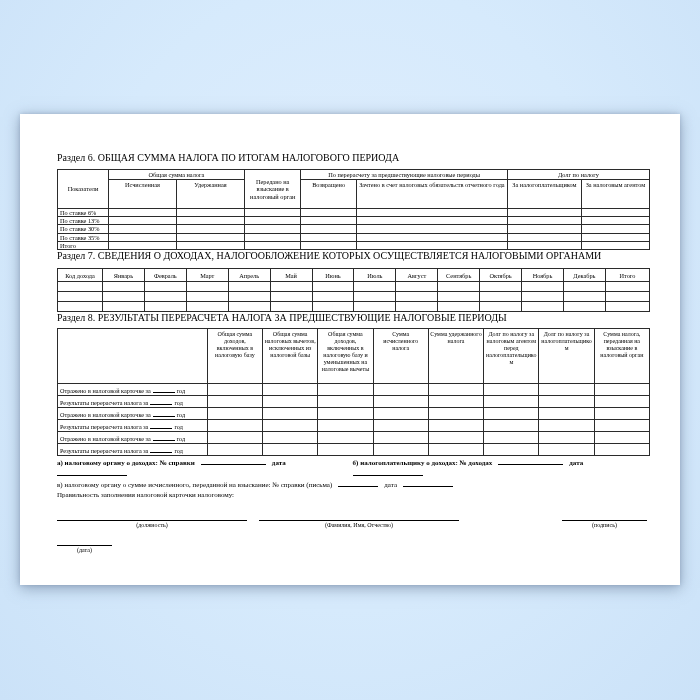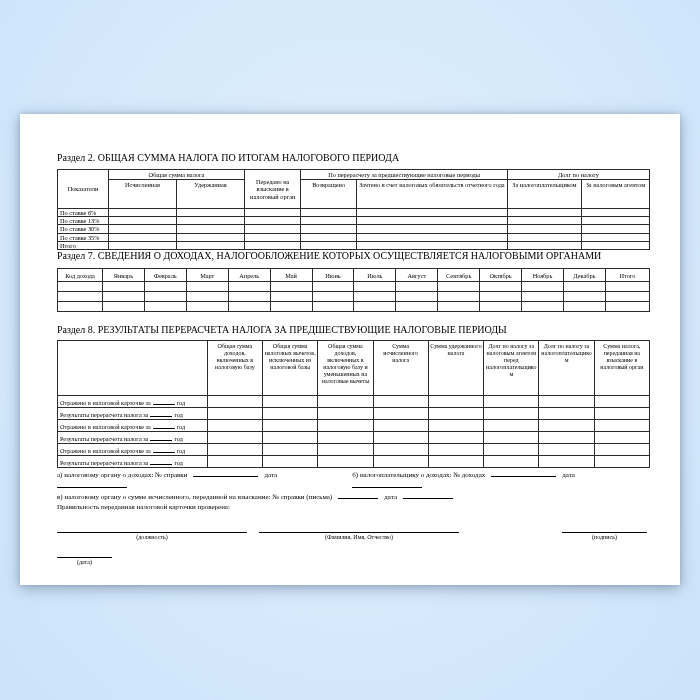--- a/index.html
+++ b/index.html
@@ -10,21 +10,21 @@
     color:#000;
   }
   .sheet {
     position:absolute; left:20px; top:114px; width:660px; height:471px;
     background:#ffffff;
     box-shadow: 0 3px 14px rgba(85,105,135,.55), 0 0 4px rgba(85,105,135,.28);
     box-sizing:border-box;
   }
   .content { padding:38px 30px 0 37px; }
   .sec-title { font-size:10px; line-height:12px; white-space:nowrap; }
-  .mt14 { margin-top:0; } .mt12 { margin-top:12px; }
+  .mt14 { margin-top:0; } .mt12 { }
 
   table { border-collapse:collapse; width:100%; table-layout:fixed; }
   td, th {
     border:1px solid #2b2b2b; font-weight:normal; text-align:center;
     font-size:6.3px; line-height:1.15; padding:0 1px; vertical-align:middle;
     overflow:hidden; word-wrap:break-word;
   }
   .t6 { margin-top:5px; }
   .t6 .gr { height:10px; }
   .t6 .sub th { height:27px; vertical-align:top; padding-top:1px; }
@@ -34,38 +34,38 @@
   .t7 { margin-top:6px; }
   .t7 th { height:12px; }
   .t7 tr.data td { height:9px; }
 
   .t8 { margin-top:4px; }
   .t8 th { height:52px; vertical-align:top; padding-top:2px; font-size:6px; }
   .t8 tr.data td { height:11px; }
   .t8 td.lab { font-size:6.2px; }
 
   .s9 { font-size:7px; line-height:10px; }
-  .s9row { display:flex; justify-content:space-between; margin-top:1px; }
+  .s9row { display:flex; justify-content:space-between; margin-top:1px;font-weight:bold; }
   .bl { display:inline-block; border-bottom:1px solid #000; height:7px; vertical-align:baseline; } .bl40 { width:40px; } .bl50 { width:50px; } .bl65 { width:65px; } .bl70 { width:70px; }
   .gap { display:inline-block; width:6px; }
 
   .sig { display:flex; margin-top:12px; }
   .sigcol { text-align:center; font-size:6px; line-height:8px; }
   .sigline { border-bottom:1px solid #000; height:8px; }
   .c1 { width:190px; } .c2 { width:200px; margin-left:12px; } .c3 { width:85px; margin-left:103px; }
   .dateblk { width:55px; margin-top:8px; }
   .ylab { display:inline-block; border-bottom:1px solid #000; width:22px; height:6px; margin:0 2px; }
 </style>
 </head>
 <body>
 
 <div class="sheet">
   <div class="content">
 
-    <div class="sec-title">Раздел 2. ОБЩАЯ СУММА НАЛОГА ПО ИТОГАМ НАЛОГОВОГО ПЕРИОДА</div>
+    <div class="sec-title">Раздел 6. ОБЩАЯ СУММА НАЛОГА ПО ИТОГАМ НАЛОГОВОГО ПЕРИОДА</div>
     <table class="t6">
       <colgroup>
         <col style="width:8.6%">
           <col style="width:11.5%">
           <col style="width:11.5%">
           <col style="width:9.5%">
         <col style="width:9.4%">
           <col style="width:25.5%">
           <col style="width:12.5%">
           <col style="width:11.5%">
@@ -324,21 +324,21 @@
         <span>
           <span>а) налоговому органу о доходах: № справки</span><span class="gap"></span><span class="bl bl65"></span><span class="gap"></span><span>дата</span><span class="gap"></span><span class="bl bl70"></span>
         </span>
         <span>
           <span>б) налогоплательщику о доходах: № доходах</span><span class="gap"></span><span class="bl bl65"></span><span class="gap"></span><span>дата</span><span class="gap"></span><span class="bl bl70"></span>
         </span>
       </div>
       <div>
         <span>в) налоговому органу о сумме исчисленного, переданной на взыскание: № справки (письма)</span><span class="gap"></span><span class="bl bl40"></span><span class="gap"></span><span>дата</span><span class="gap"></span><span class="bl bl50"></span>
       </div>
-      <div>Правильность переданная налоговой карточки проверена:</div>
+      <div>Правильность заполнения налоговой карточки налоговому:</div>
 
       <div class="sig">
         <div class="sigcol c1">
           <div class="sigline"></div>
           <div>(должность)</div>
         </div>
         <div class="sigcol c2">
           <div class="sigline"></div>
           <div>(Фамилия, Имя, Отчество)</div>
         </div>

